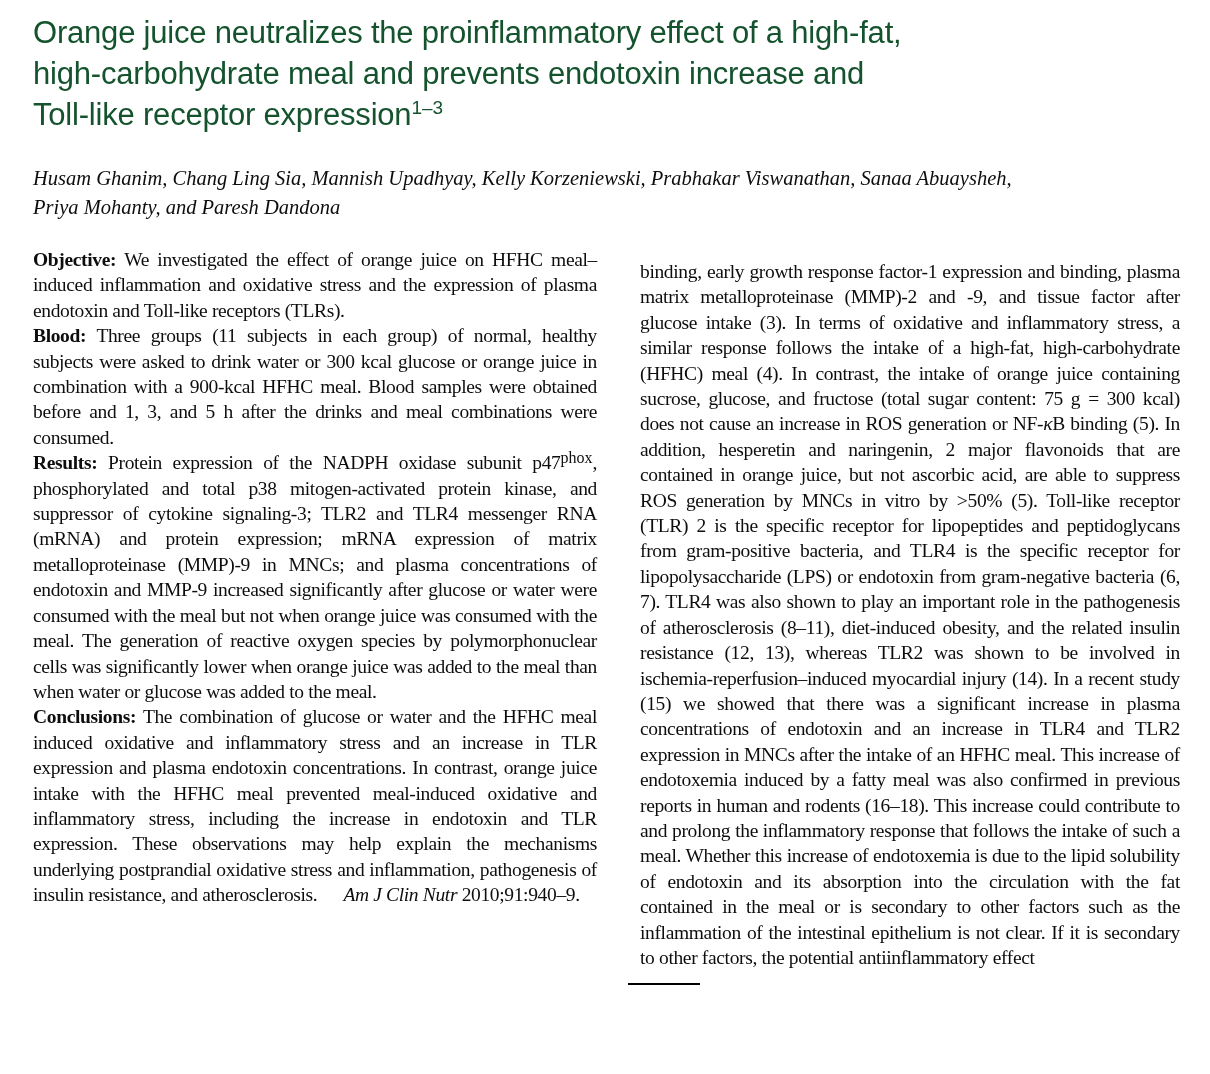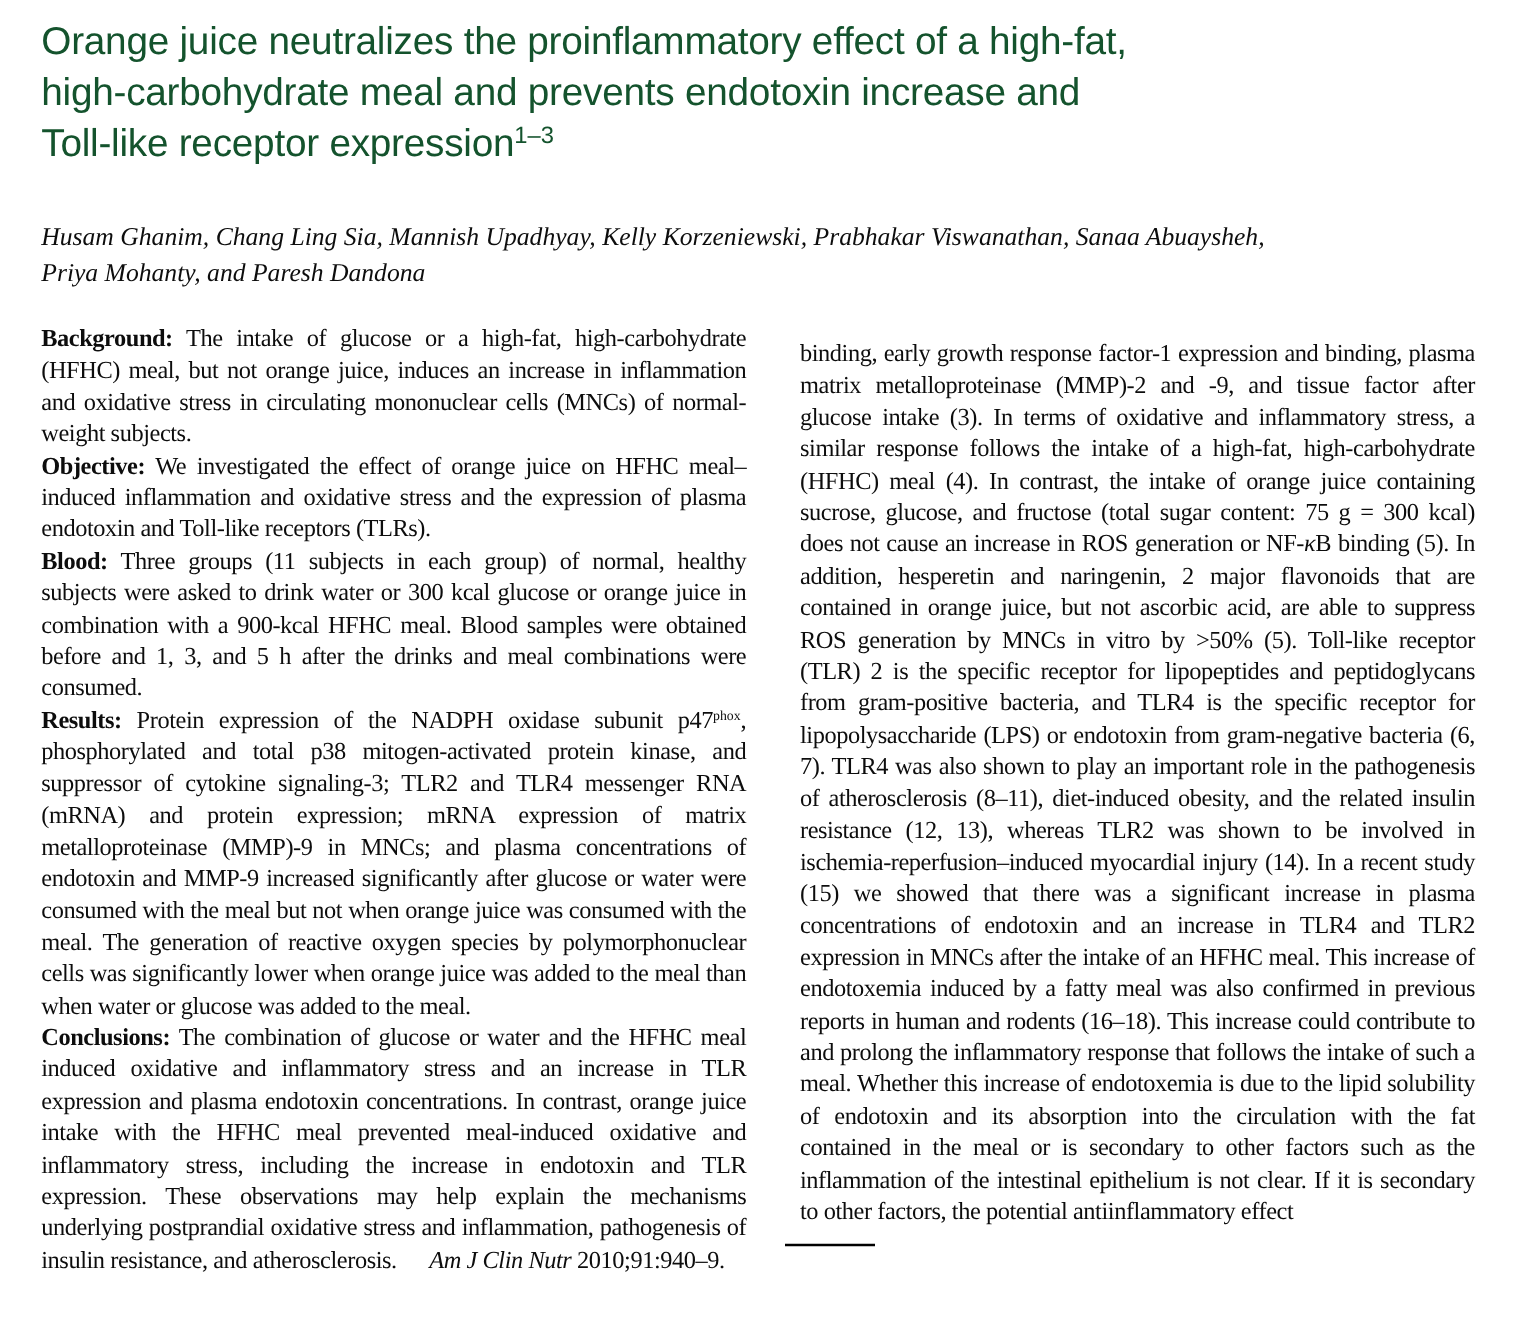--- a/index.html
+++ b/index.html
@@ -19,21 +19,21 @@
     font-size:31px;
     line-height:41px;
     letter-spacing:-0.2px;
     color:#14532d;
   }
   .tline { display:block; white-space:nowrap; }
   .title-sup { font-size:19px; vertical-align:11px; letter-spacing:0; line-height:0; }
 
   
   .authors {
-    margin-top:41px;
+    margin-top:29px;
     font-family:"Liberation Serif", serif;
     font-style:italic;
     font-size:20.5px;
     line-height:28.5px;
   }
   .aline { display:block; white-space:nowrap; }
 
   
   .columns {
     margin-top:26px;
@@ -41,21 +41,21 @@
     gap:31px;
     font-size:19.5px;
     line-height:25.4px;
     text-align:justify;
     letter-spacing:-0.35px;
   }
   .col { width:564px; }
   .abs-heading { font-weight:700; }
   .lbl { font-weight:700; }
   .abs-p { margin:0; }
-  .abs-p sup, .intro-p sup { font-size:11px; vertical-align:6px; line-height:0; letter-spacing:0; }
+  .abs-p sup, .intro-p sup { font-size:16px; vertical-align:6px; line-height:0; letter-spacing:0; }
   .journal { margin-left:26px; font-style:italic; }
   .kappa { font-style:italic; }
   .intro-p { margin:12px; }
   .footnote-rule {
     margin-top:13px;
     width:72px;
     height:0;
     border-top:2px solid #000;
   }
 </style>
@@ -72,21 +72,20 @@
 
   <div class="authors">
       <span class="aline">Husam Ghanim, Chang Ling Sia, Mannish Upadhyay, Kelly Korzeniewski, Prabhakar Viswanathan, Sanaa Abuaysheh,</span>
       <span class="aline">Priya Mohanty, and Paresh Dandona</span>
   </div>
 
   <div class="columns">
 
     <div class="col">
 
-      <p class="abs-p"><b class="lbl">Background:</b> <span>The intake of glucose or a high-fat, high-carbohydrate (HFHC) meal, but not orange juice, induces an increase in inflammation and oxidative stress in circulating mononuclear cells (MNCs) of normal-weight subjects.</span></p>
 
       <p class="abs-p"><b class="lbl">Objective:</b> <span>We investigated the effect of orange juice on HFHC meal–induced inflammation and oxidative stress and the expression of plasma endotoxin and Toll-like receptors (TLRs).</span></p>
 
       <p class="abs-p"><b class="lbl">Blood:</b> <span>Three groups (11 subjects in each group) of normal, healthy subjects were asked to drink water or 300 kcal glucose or orange juice in combination with a 900-kcal HFHC meal. Blood samples were obtained before and 1, 3, and 5 h after the drinks and meal combinations were consumed.</span></p>
 
       <p class="abs-p"><b class="lbl">Results:</b> <span>Protein expression of the NADPH oxidase subunit p47</span><sup>phox</sup><span>, phosphorylated and total p38 mitogen-activated protein kinase, and suppressor of cytokine signaling-3; TLR2 and TLR4 messenger RNA (mRNA) and protein expression; mRNA expression of matrix metalloproteinase (MMP)-9 in MNCs; and plasma concentrations of endotoxin and MMP-9 increased significantly after glucose or water were consumed with the meal but not when orange juice was consumed with the meal. The generation of reactive oxygen species by polymorphonuclear cells was significantly lower when orange juice was added to the meal than when water or glucose was added to the meal.</span></p>
 
       <p class="abs-p"><b class="lbl">Conclusions:</b> <span>The combination of glucose or water and the HFHC meal induced oxidative and inflammatory stress and an increase in TLR expression and plasma endotoxin concentrations. In contrast, orange juice intake with the HFHC meal prevented meal-induced oxidative and inflammatory stress, including the increase in endotoxin and TLR expression. These observations may help explain the mechanisms underlying postprandial oxidative stress and inflammation, pathogenesis of insulin resistance, and atherosclerosis.</span><i class="journal">Am J Clin Nutr</i> <span>2010;91:940–9.</span></p>
     </div>
 

